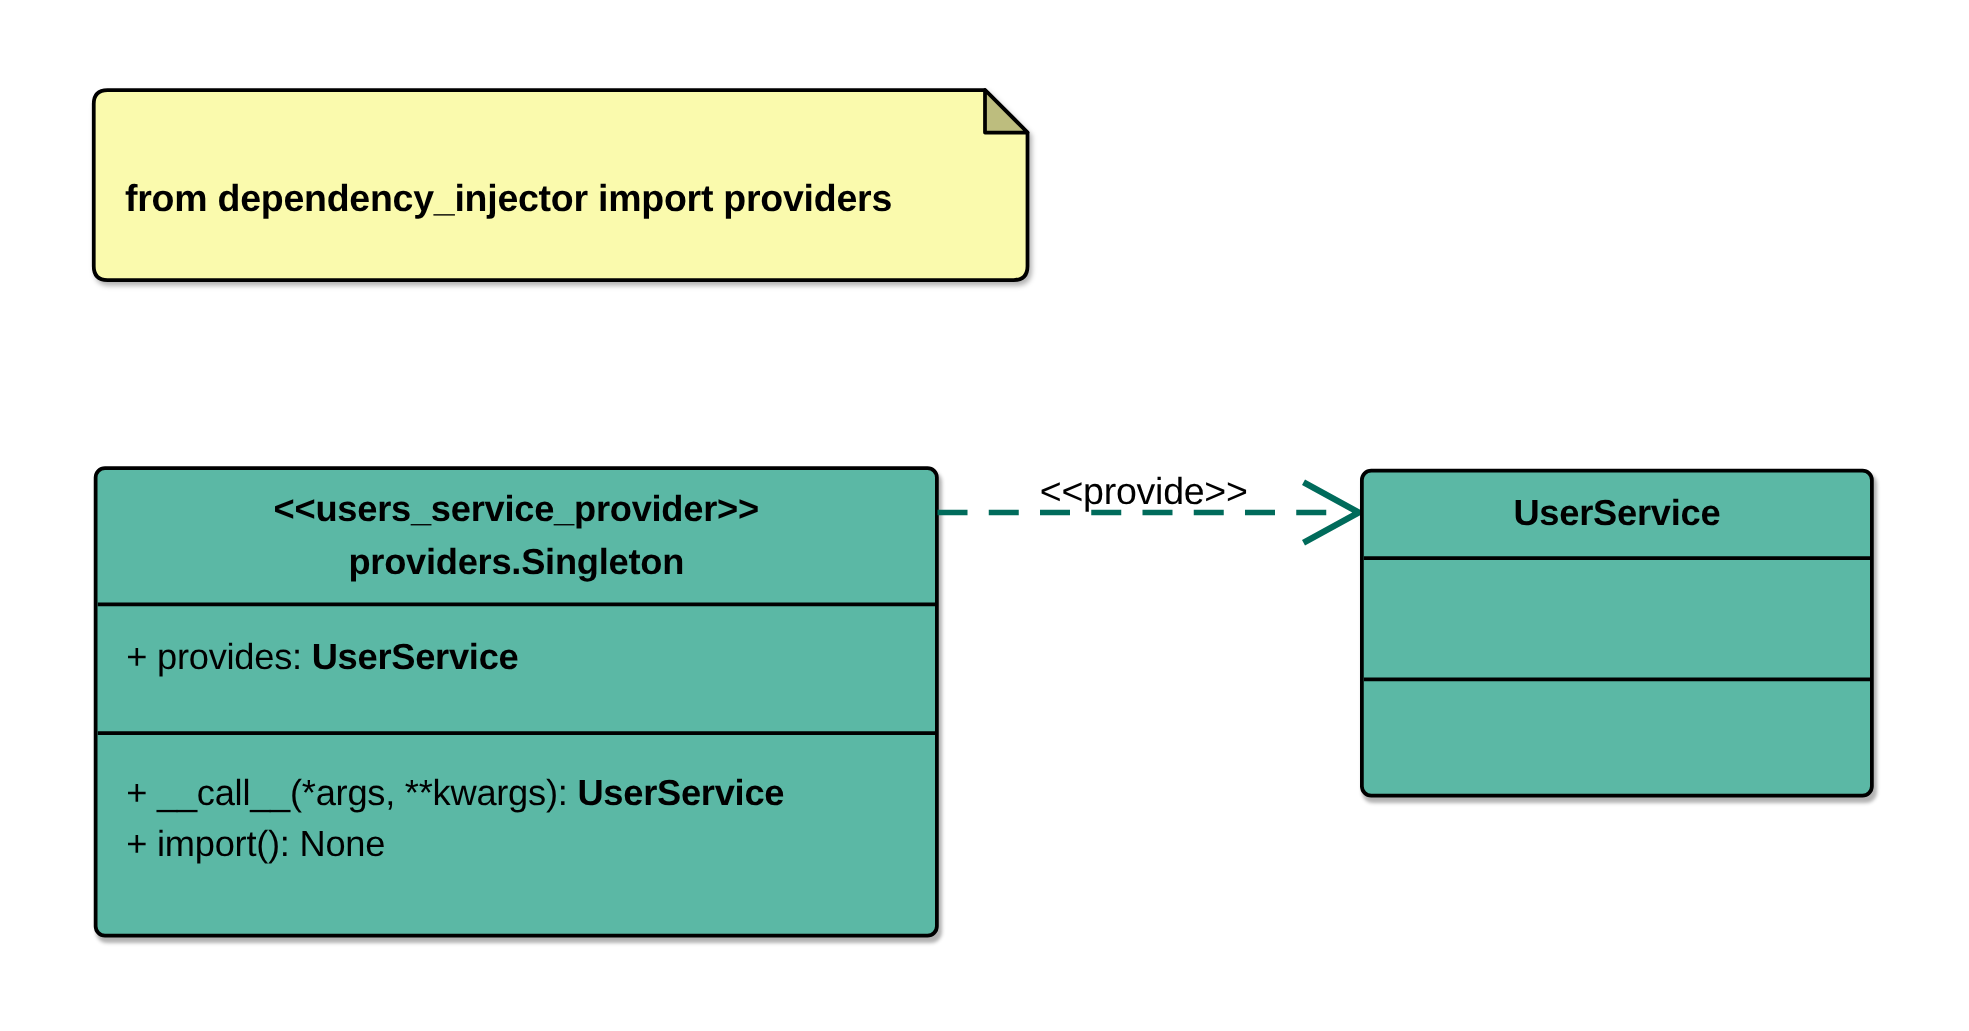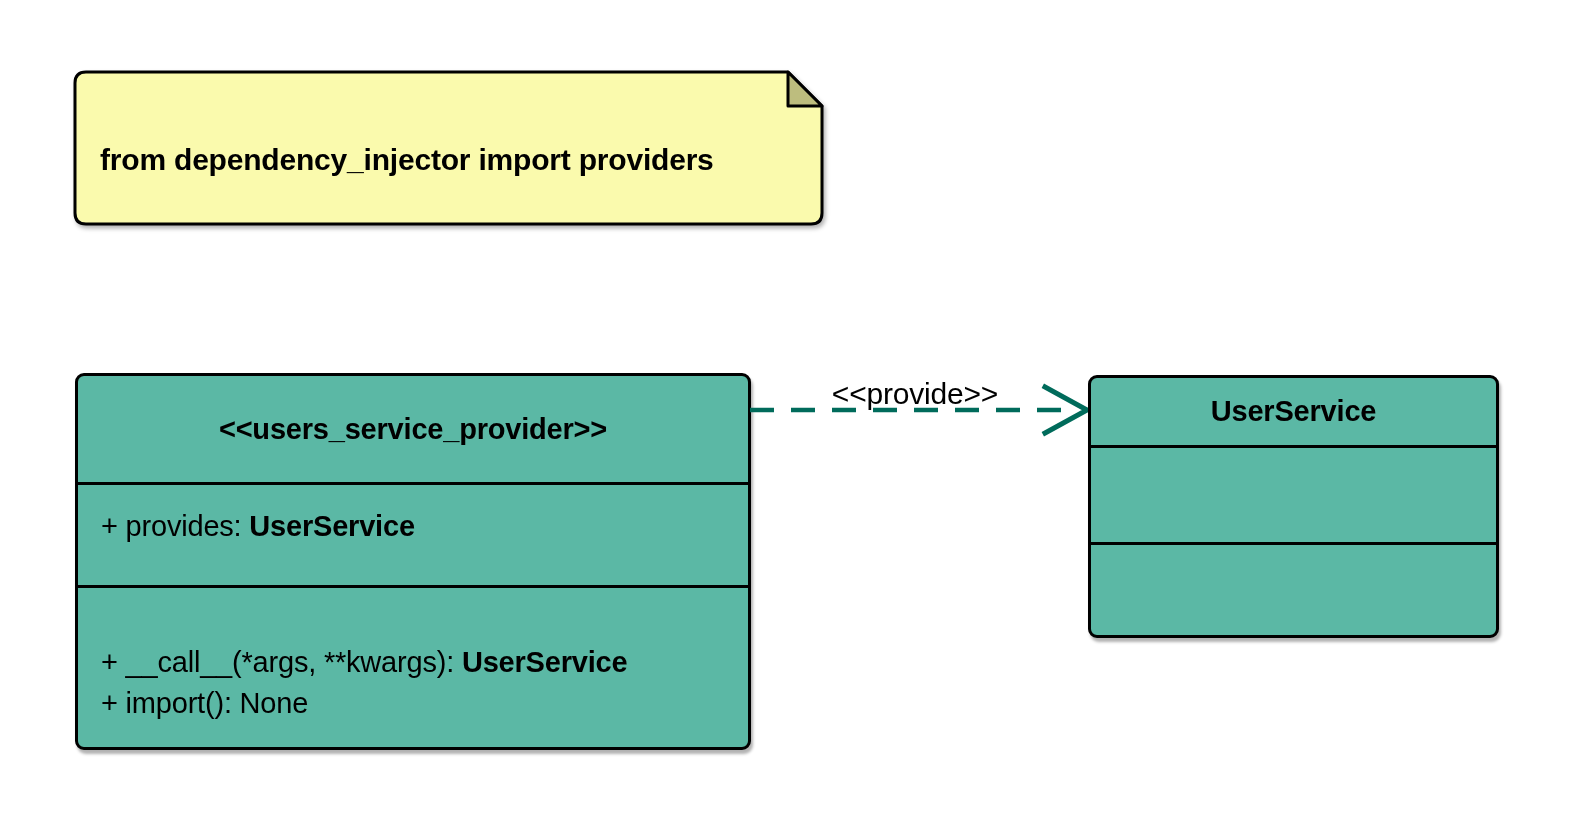--- a/index.html
+++ b/index.html
@@ -50,21 +50,21 @@
   .sec-header {
     height: 109px; border-bottom: 3px solid var(--border);
     display: flex; flex-direction: column; justify-content: center; align-items: center;
     text-align: center; font-weight: bold; font-size: 29px; line-height: 42px;
   }
   .sec-attrs {
     height: 103px; border-bottom: 3px solid var(--border);
     padding: 21px 10px 16px 23px; font-size: 29px; line-height: 41px; white-space: nowrap;
   }
   .sec-methods {
-    flex: 1; padding: 54px 10px 0 23px; font-size: 29px; line-height: 41px; white-space: nowrap;
+    flex: 1; padding: 27px 10px 0 23px; font-size: 29px; line-height: 41px; white-space: nowrap;
   }
   .type { font-weight: bold; }
 
   .us-header {
     height: 70px; border-bottom: 3px solid var(--border);
     display: flex; align-items: center; justify-content: center;
     font-weight: bold; font-size: 29px;
   }
   .us-attrs { height: 97px; border-bottom: 3px solid var(--border); }
   .us-methods { flex: 1; }
@@ -87,20 +87,21 @@
     <svg class="note-svg" width="756" height="162" viewBox="0 0 756 162">
       <path class="note-body" d="M 14 3 L 716 3 L 750 37 L 750 144 Q 750 155 739 155 L 14 155 Q 3 155 3 144 L 3 14 Q 3 3 14 3 Z"></path>
       <path class="note-fold-shape" d="M 716 3 L 716 37 L 750 37 Z"></path>
     </svg>
     <div class="note-text">from dependency_injector import providers</div>
   </div>
 
   <div class="class-box" id="provider-class">
     <div class="sec-header">
       <div>&lt;&lt;users_service_provider&gt;&gt;</div>
+      <div>providers.Singleton</div>
     </div>
     <div class="sec-attrs">
       <div class="member"><span>+ provides: </span><span class="type">UserService</span></div>
     </div>
     <div class="sec-methods">
       <div class="member"><span>+ __call__(*args, **kwargs): </span><span class="type">UserService</span></div>
       <div class="member"><span>+ import(): None</span></div>
     </div>
   </div>
 

